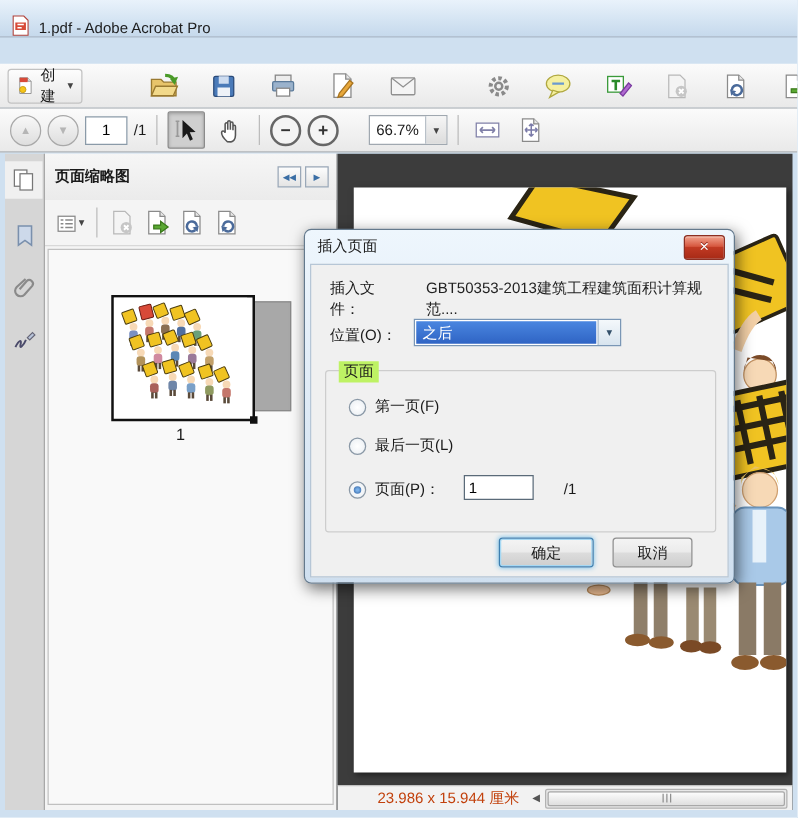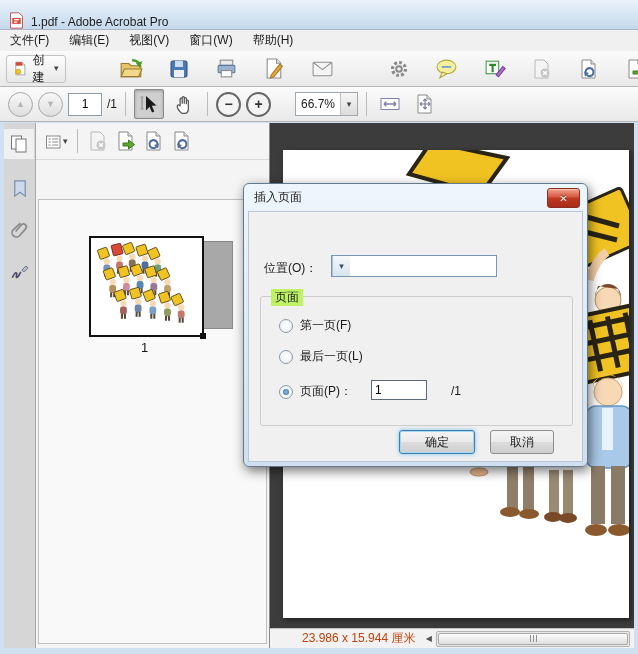--- a/index.html
+++ b/index.html
@@ -217,27 +217,20 @@
 
   <div class="titlebar">
     <svg class="i" width="17" height="17" viewBox="0 0 20 20">
       <path d="M3 1h10l4 4v14H3z" fill="#fff" stroke="#b04038"></path>
       <path d="M5 7h10v7H5z" fill="#d84a38"></path>
         <path d="M7 9h6M7 12h4" stroke="#fff" stroke-width="1.4"></path>
     </svg>
     <span class="ttl">1.pdf - Adobe Acrobat Pro</span>
   </div>
 
-  <div class="menubar">
-    <span class="mi">文件(F)</span>
-    <span class="mi">编辑(E)</span>
-    <span class="mi">视图(V)</span>
-    <span class="mi">窗口(W)</span>
-    <span class="mi">帮助(H)</span>
-  </div>
 
   <div class="toolbar" id="toolbar-main">
     <div class="createbtn">
       <svg class="i" width="21" height="21" viewBox="0 0 22 22">
           <use href="#ic-create"></use>
         </svg>
       <span>创建</span>
       <span class="caret">▾</span>
     </div>
     <div class="sep"></div>
@@ -375,20 +368,31 @@
         </svg>
       </div>
     <div class="stripbtn" style="margin-top:12px">
         <svg class="i" width="21" height="21" viewBox="0 0 22 22">
           <use href="#ic-sig"></use>
         </svg>
       </div>
   </div>
 
   <div class="thumbpanel">
+    <div class="panelhead">
+      <span class="paneltitle">页面缩略图</span>
+      <span class="panelbtns">
+        <span class="pbtn">
+            <span>◀◀</span>
+          </span>
+        <span class="pbtn">
+            <span>▶</span>
+          </span>
+      </span>
+    </div>
     <div class="panelbar">
       <span style="display:flex;align-items:center">
         <svg class="i" width="19" height="19" viewBox="0 0 19 19">
             <use href="#ic-options"></use>
           </svg>
         <span class="caret">▾</span>
       </span>
       <div class="sep"></div>
       <svg class="i" width="22" height="22" viewBox="0 0 22 22">
           <use href="#ic-delpage"></use>
@@ -582,22 +586,27 @@
   </div>
 
   <div class="dlg">
     <div class="dlg-title">
       <span>插入页面</span>
     </div>
     <div class="dlg-close">
       <span>✕</span>
     </div>
     <div class="dlg-body">
+      <div class="frow">
+        <span>插入文件：</span>
+        <span class="fval">GBT50353-2013建筑工程建筑面积计算规范....</span>
+      </div>
       <span class="poslabel">位置(O)：</span>
       <div class="combo">
+        <span class="cval">之后</span>
         <span class="cbtn">
             <span>▾</span>
           </span>
       </div>
       <div class="groupbox">
         <span class="grouplabel">页面</span>
         <div class="radio-row" style="left:18px;top:20px">
           <span class="rad"></span>
           <span>第一页(F)</span>
         </div>

